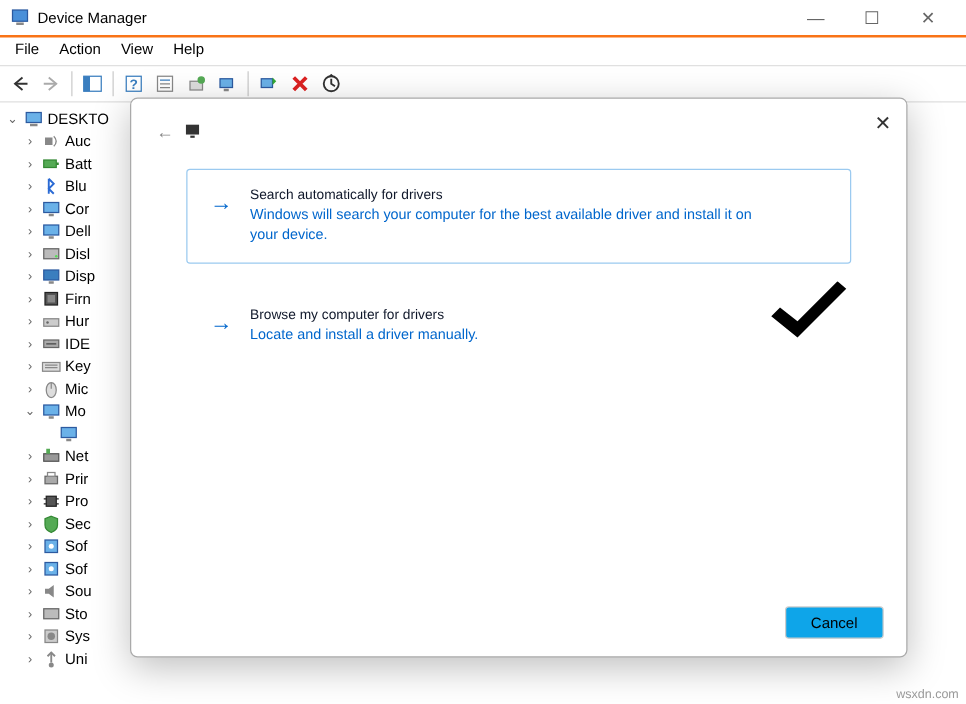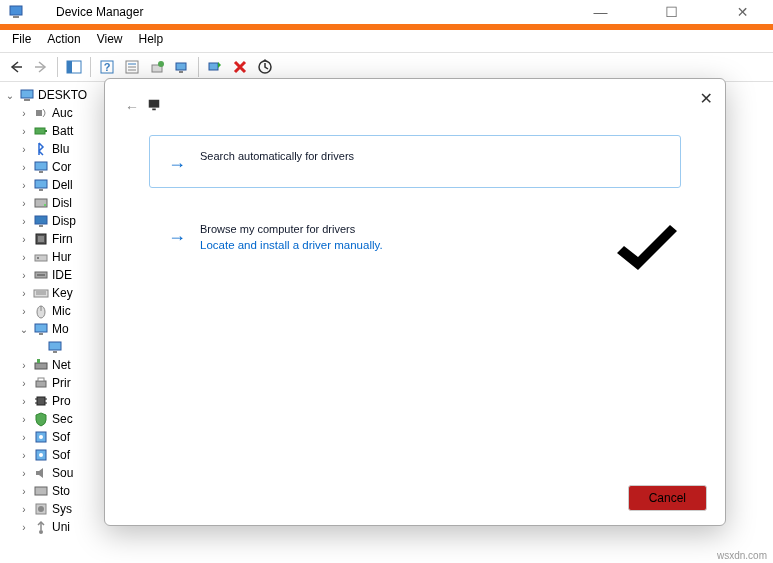--- a/index.html
+++ b/index.html
@@ -1,19 +1,19 @@
 <!DOCTYPE html>
 <html><head>
   <meta charset="utf-8">
   <style>
     * { box-sizing: border-box; font-family: "Segoe UI", Tahoma, sans-serif; }
     body { margin: 0; background: #fff; width: 773px; height: 563px; overflow: hidden; position: relative; }
     
     
-    .titlebar { height: 30px; display: flex; align-items: center; padding: 0 8px; border-bottom: 6px solid #f97316; gap: 26px; }
+    .titlebar { height: 30px; display: flex; align-items: center; padding: 0 8px; border-bottom: 2px solid #f97316; }
     .titlebar .app-icon { width: 16px; height: 16px; margin-right: 6px; }
     .titlebar .title { font-size: 12px; flex: 1; }
     .titlebar .win-ctrl { width: 45px; height: 30px; display: flex; align-items: center; justify-content: center; color: #666; font-size: 14px; }
     
     
     .menubar { height: 22px; display: flex; align-items: flex-start; padding: 0 4px; font-size: 12px; }
     .menubar .menu-item { padding: 2px 8px; }
     
     
     .toolbar { height: 30px; display: flex; align-items: center; padding: 2px 4px; border-top: 1px solid #e0e0e0; border-bottom: 1px solid #e0e0e0; gap: 1px; }
@@ -36,21 +36,21 @@
     .dialog-title-icon { width: 14px; height: 14px; }
     .dialog-body { padding: 18px 44px; }
     .dialog-h1 { color: #003399; font-size: 16px; font-weight: 400; margin: 20px 0 30px 0; }
     .option { border: 1px solid transparent; padding: 14px 18px; border-radius: 3px; margin-bottom: 20px; }
     .option.framed { border: 1px solid #9bcaf0; }
     .option-row { display: flex; align-items: flex-start; gap: 14px; }
     .option-arrow { color: #0066cc; font-size: 18px; margin-top: 2px; }
     .option-title { color: #0f172a; font-size: 11px; margin-bottom: 3px; }
     .option-desc { color: #0066cc; font-size: 11.5px; line-height: 1.35; max-width: 420px; }
     .dialog-foot { position: absolute; bottom: 14px; right: 18px; }
-    .btn { background: #b91c1c; border: 1px solid #ccc; border-radius: 3px; padding: 5px 20px; font-size: 12px; }
+    .btn { background: #0ea5e9; border: 1px solid #ccc; border-radius: 3px; padding: 5px 20px; font-size: 12px; }
     
     .check-overlay { position: absolute; left: 612px; top: 225px; pointer-events: none; }
     
     .watermark { position: absolute; right: 6px; bottom: 2px; font-size: 10px; color: #999; font-family: Arial; }
   </style>
 </head>
 <body>
 
 <div class="titlebar">
   <svg class="app-icon" viewBox="0 0 16 16">
@@ -376,20 +376,21 @@
         <rect x="6" y="12" width="4" height="2" fill="#333"></rect>
       </svg>
   </div>
   <div class="dialog-body">
 
     <div class="option framed">
       <div class="option-row">
         <span class="option-arrow">→</span>
         <div>
           <div class="option-title">Search automatically for drivers</div>
+          <div class="option-desc">Windows will search your computer for the best available driver and install it on your device.</div>
         </div>
       </div>
     </div>
 
     <div class="option">
       <div class="option-row">
         <span class="option-arrow">→</span>
         <div>
           <div class="option-title">Browse my computer for drivers</div>
           <div class="option-desc">Locate and install a driver manually.</div>

